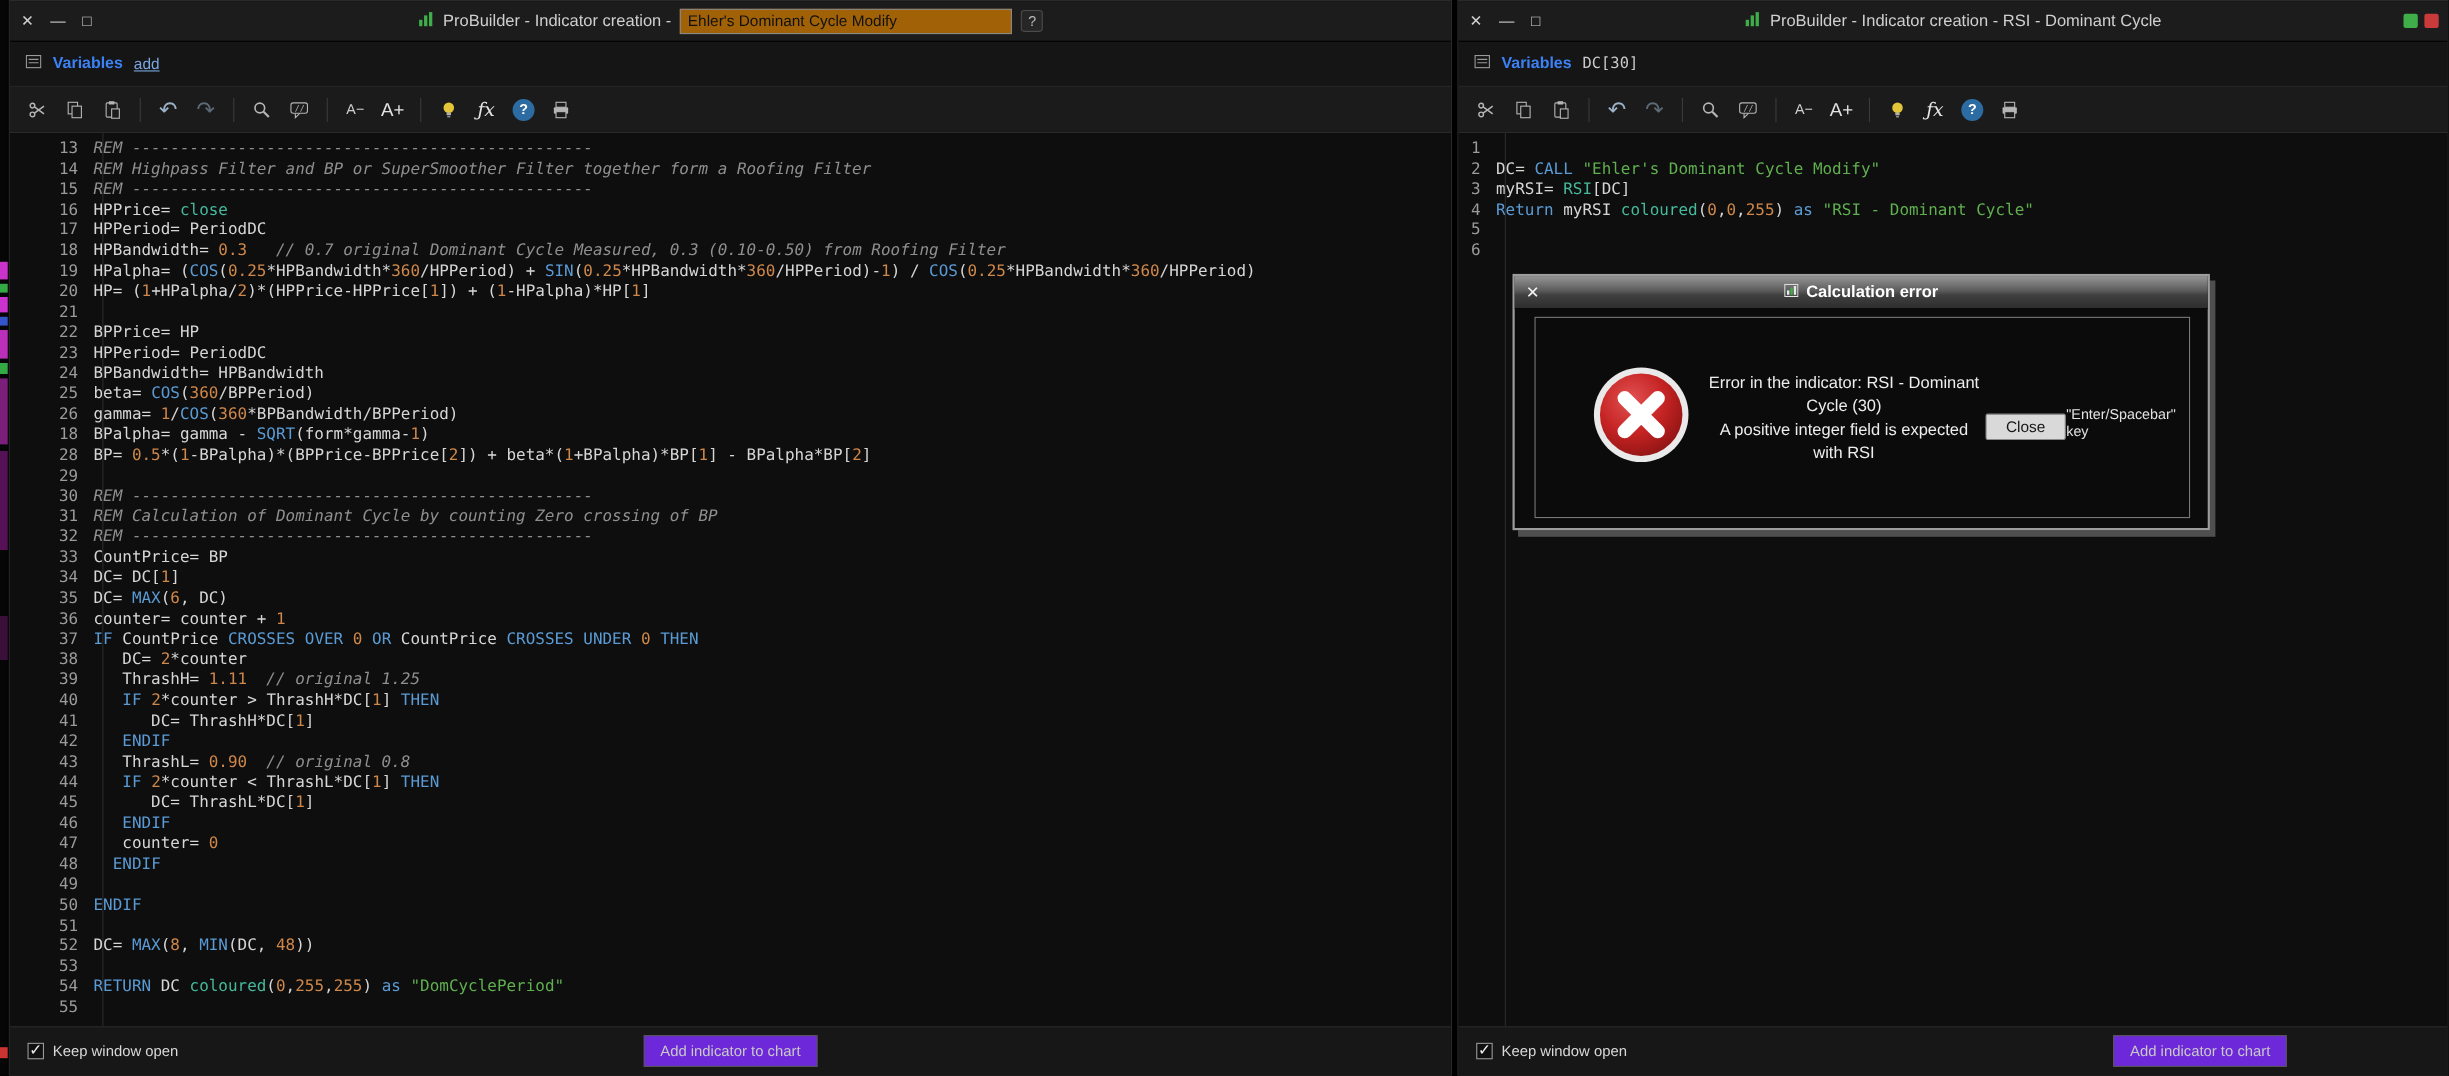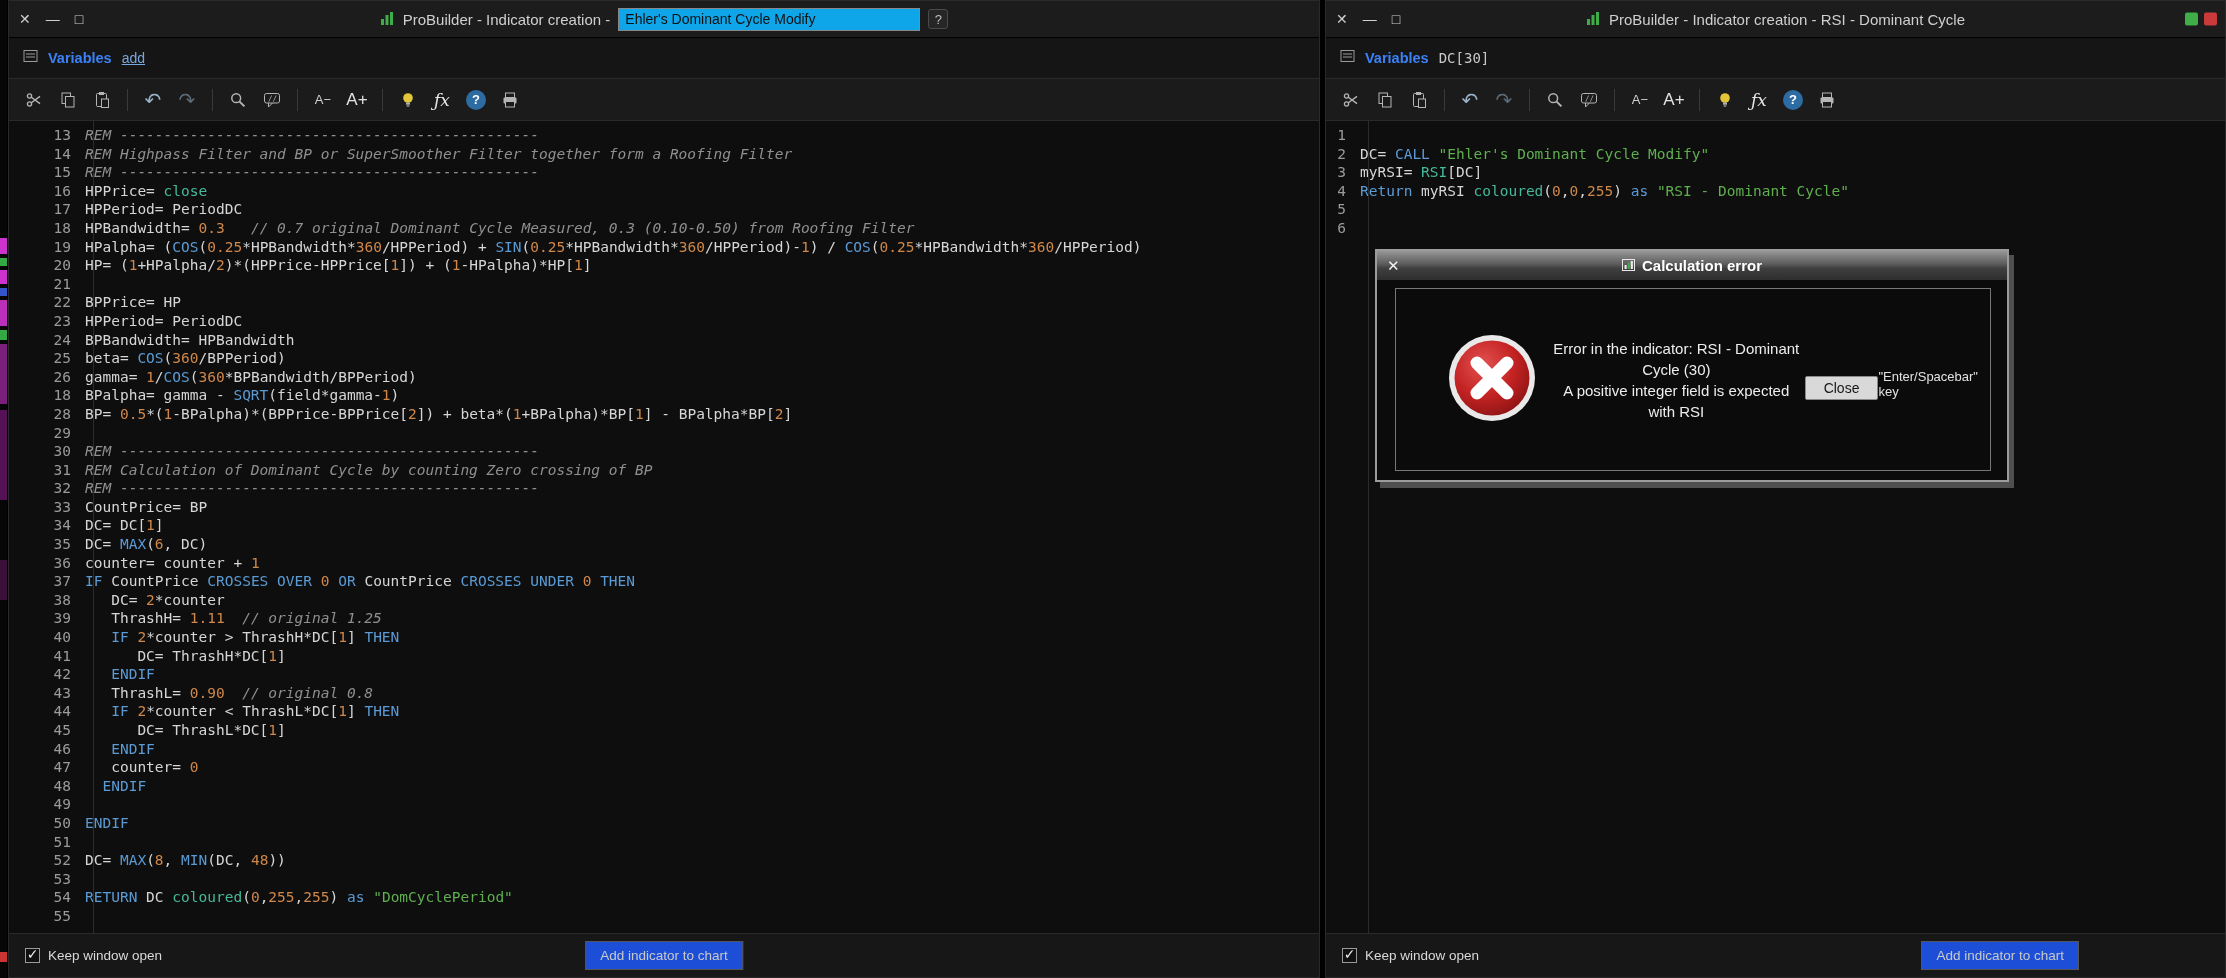--- a/index.html
+++ b/index.html
@@ -21,21 +21,21 @@
           display:flex;flex-direction:column}
   #win-left{left:8px;width:1312px}
   #win-right{left:1325px;width:901px}
 
   .titlebar{height:37px;background:#1c1c1c;border-bottom:1px solid #000;
             display:flex;align-items:center;position:relative;flex:none}
   .win-controls{position:absolute;left:10px;top:0;bottom:0;display:flex;gap:15px;
                 align-items:center;color:#d0d0d0;font-size:14px}
   .win-controls span{cursor:default;line-height:1}
   .title-center{margin:0 auto;display:flex;align-items:center;gap:8px;color:#cfcfcf;font-size:15px}
-  .name-input{background:#0ea5e9;color:#111;font-size:14px;height:23px;width:302px;
+  .name-input{background:#a16207;color:#111;font-size:14px;height:23px;width:302px;
               border:1px solid #888;padding:0 6px;font-family:"Liberation Sans",sans-serif}
   .help-badge{width:20px;height:20px;border-radius:3px;background:#262626;border:1px solid #4a4a4a;
               color:#bdbdbd;font-size:13px;display:flex;align-items:center;justify-content:center}
   .corner-dots{position:absolute;right:8px;top:50%;transform:translateY(-50%);display:flex;gap:6px}
   .corner-dots b{width:13px;height:13px;border-radius:2px;display:block}
 
   .vars-bar{height:41px;background:#151515;border-bottom:1px solid #2a2a2a;flex:none;
             display:flex;align-items:center;gap:10px;padding:0 14px}
   .vars-label{font-weight:bold;color:#3b82f6;font-size:14.5px}
   .add-link{color:var(--link);text-decoration:underline;font-size:14px;cursor:pointer}
@@ -69,21 +69,21 @@
   .tok-n{color:var(--num)} .tok-s{color:var(--str)}
   .tok-c{color:var(--comment);font-style:italic}
 
   .footer{height:44px;background:#171717;border-top:1px solid #2a2a2a;flex:none;
           display:flex;align-items:center;padding:0 16px;position:relative}
   .keep-open{display:flex;align-items:center;gap:8px;cursor:default}
   .checkbox{width:15px;height:15px;background:#101010;border:1px solid #9a9a9a;
             display:flex;align-items:center;justify-content:center}
   .check{color:#ececec;font-size:14px;line-height:1;margin-top:-3px}
   .keep-label{color:#d9d9d9;font-size:13.5px}
-  .add-btn{background:#1d4ed8;border:1px solid #555;color:#c9c9c9;font-size:13.5px;
+  .add-btn{background:#6d28d9;border:1px solid #555;color:#c9c9c9;font-size:13.5px;
            padding:6px 14px;font-family:"Liberation Sans",sans-serif;cursor:pointer}
   .add-btn-center{position:absolute;left:50%;transform:translateX(-50%)}
   .add-btn-right{position:absolute;right:146px}
 
   
   .dialog{position:absolute;left:49px;top:248px;width:634px;background:#0b0b0b;
           border:2px solid #9c9c9c;box-shadow:5px 6px 0 #4f4f4f;z-index:10}
   .dialog-titlebar{height:30px;background:linear-gradient(180deg,#969696,#5c5c5c 45%,#3f3f3f 60%,#2e2e2e);
           display:flex;align-items:center;justify-content:center;gap:7px;color:#fff;
           font-weight:bold;font-size:15px;position:relative;border-bottom:1px solid #0a0a0a}
@@ -273,21 +273,21 @@
         <div class="code-line">
           <span class="gutter">25</span>
           <span class="code-text"><span class="tok-p">beta= </span><span class="tok-k">COS</span><span class="tok-p">(</span><span class="tok-n">360</span><span class="tok-p">/BPPeriod)</span></span>
         </div>
         <div class="code-line">
           <span class="gutter">26</span>
           <span class="code-text"><span class="tok-p">gamma= </span><span class="tok-n">1</span><span class="tok-p">/</span><span class="tok-k">COS</span><span class="tok-p">(</span><span class="tok-n">360</span><span class="tok-p">*BPBandwidth/BPPeriod)</span></span>
         </div>
         <div class="code-line">
           <span class="gutter">18</span>
-          <span class="code-text"><span class="tok-p">BPalpha= gamma - </span><span class="tok-k">SQRT</span><span class="tok-p">(field*gamma-</span><span class="tok-n">1</span><span class="tok-p">)</span></span>
+          <span class="code-text"><span class="tok-p">BPalpha= gamma - </span><span class="tok-k">SQRT</span><span class="tok-p">(form*gamma-</span><span class="tok-n">1</span><span class="tok-p">)</span></span>
         </div>
         <div class="code-line">
           <span class="gutter">28</span>
           <span class="code-text"><span class="tok-p">BP= </span><span class="tok-n">0.5</span><span class="tok-p">*(</span><span class="tok-n">1</span><span class="tok-p">-BPalpha)*(BPPrice-BPPrice[</span><span class="tok-n">2</span><span class="tok-p">]) + beta*(</span><span class="tok-n">1</span><span class="tok-p">+BPalpha)*BP[</span><span class="tok-n">1</span><span class="tok-p">] - BPalpha*BP[</span><span class="tok-n">2</span><span class="tok-p">]</span></span>
         </div>
         <div class="code-line">
           <span class="gutter">29</span>
           <span class="code-text"></span>
         </div>
         <div class="code-line">

